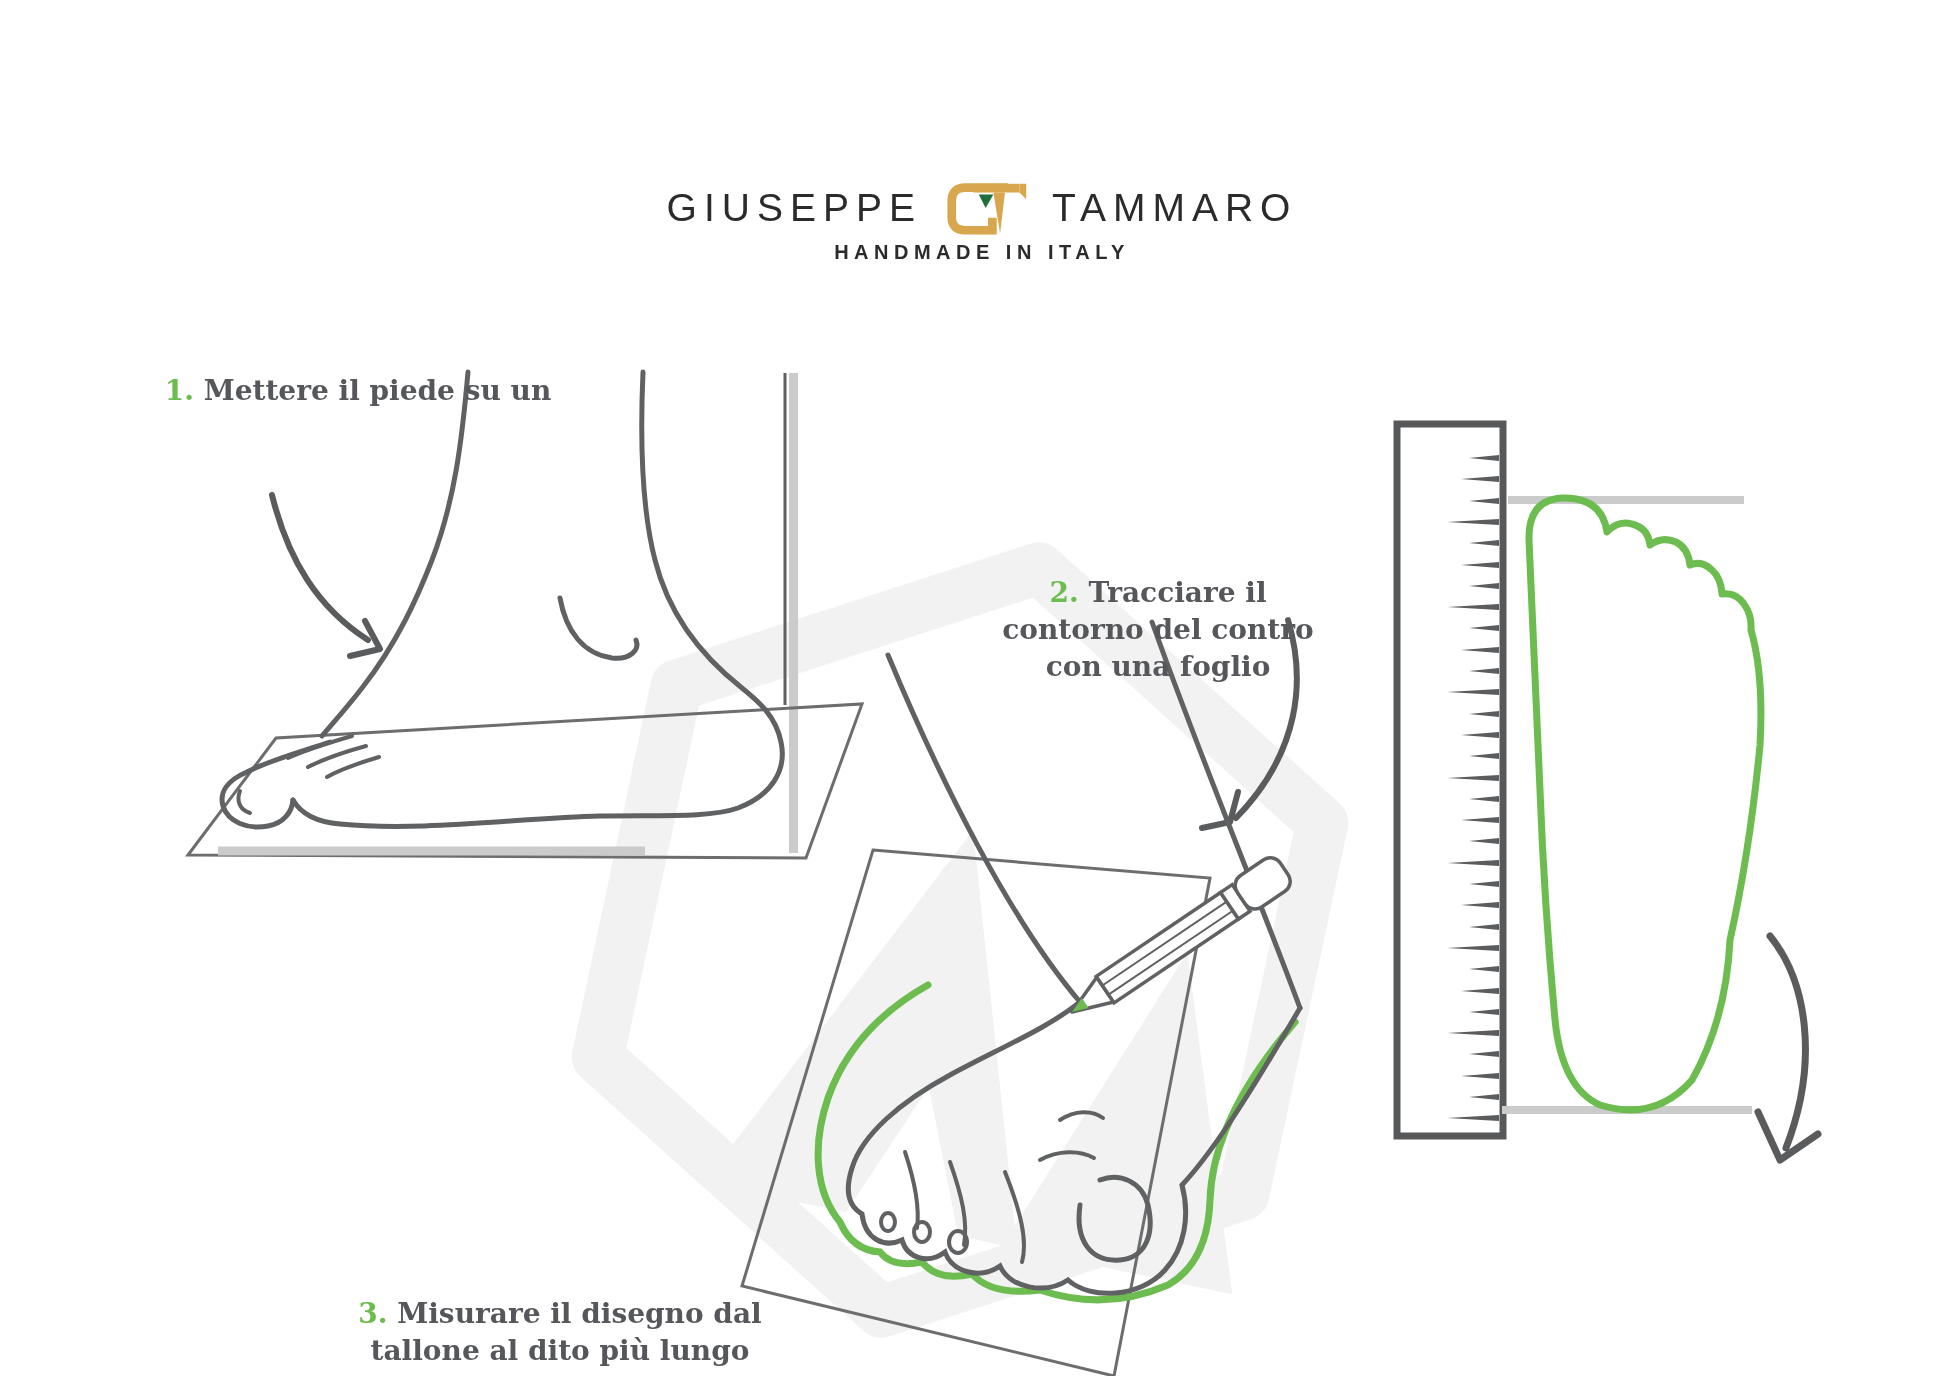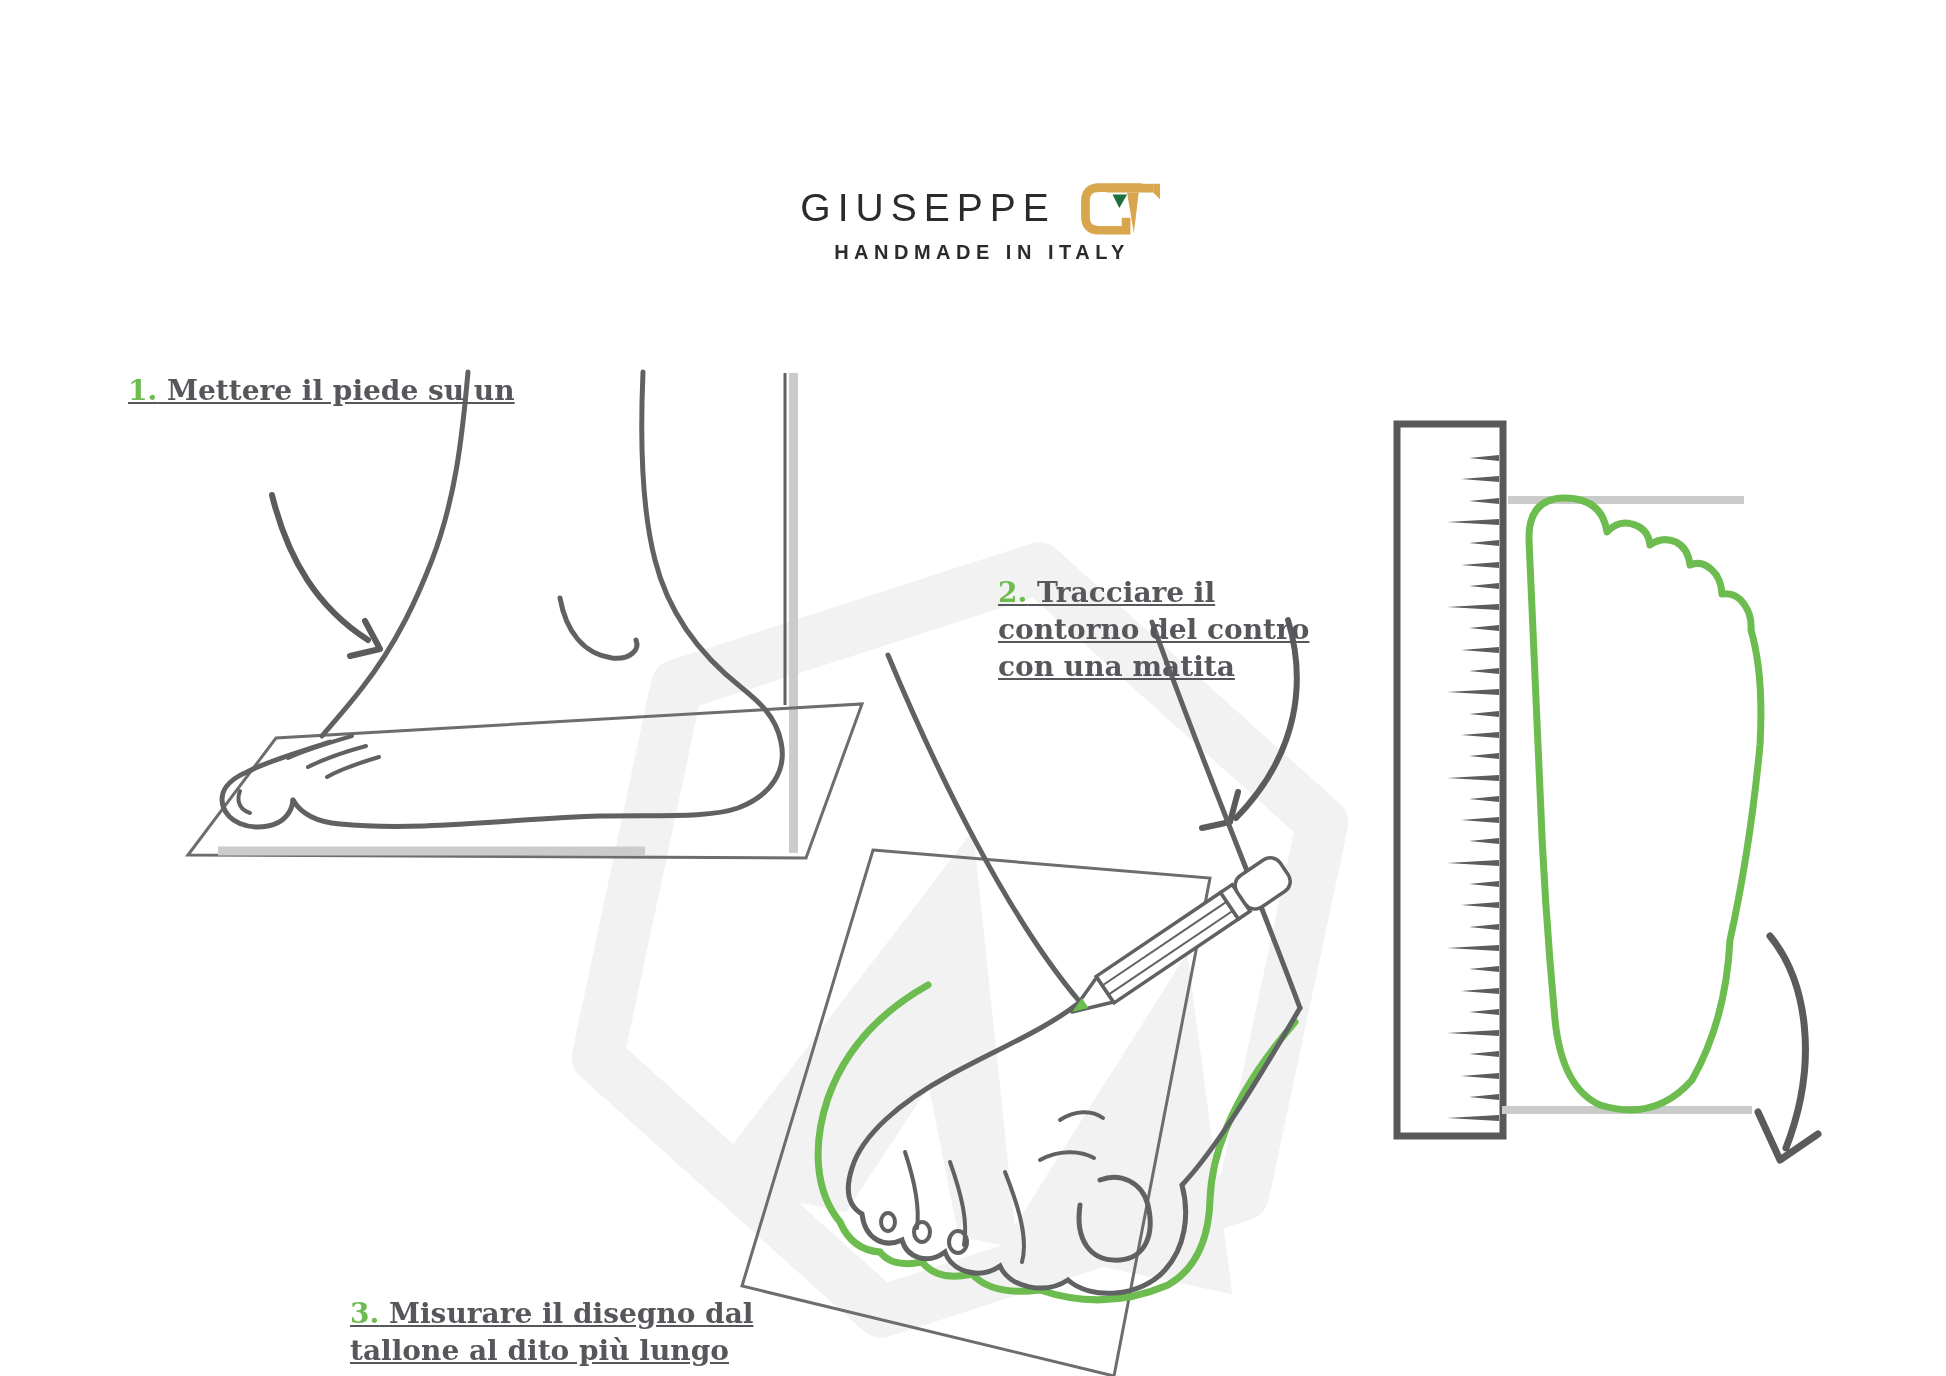--- a/index.html
+++ b/index.html
@@ -8,22 +8,22 @@
   
   #logo-row{position:absolute;top:176px;left:50%;margin-left:9px;transform:translateX(-50%);
     display:flex;align-items:center;gap:22px;height:64px;}
   .brand{font-family:"Liberation Sans",sans-serif;font-size:39px;font-weight:400;
     letter-spacing:7px;color:#2b2b2b;white-space:nowrap;}
   #tagline{position:absolute;top:241px;left:50%;margin-left:9px;transform:translateX(-50%);
     font-family:"Liberation Sans",sans-serif;font-size:20px;font-weight:700;
     letter-spacing:5.5px;color:#2b2b2b;white-space:nowrap;}
 
   
-  .step{position:absolute;text-align:left;font-family:"DejaVu Serif","Liberation Serif",serif;
-    font-weight:bold;color:#55575a;font-size:28px;line-height:37px;text-decoration:underline;}
+  .step{position:absolute;text-align:center;font-family:"DejaVu Serif","Liberation Serif",serif;
+    font-weight:bold;color:#55575a;font-size:28px;line-height:37px;}
   .step .num{color:#6cbc4f;}
   #step1{top:372px;left:128px;width:460px;}
   #step2{top:501px;left:998px;width:320px;margin-top:36px;}
   #step3{top:1111px;left:350px;width:420px;}
 
   .illo{position:absolute;}
   #watermark{position:absolute;left:540px;top:470px;z-index:0;}
   #illo1{left:140px;top:360px;z-index:2;}
   #illo2{left:590px;top:600px;z-index:3;}
   #illo3{left:1380px;top:410px;z-index:2;}
@@ -141,33 +141,34 @@
 
   <div id="logo-row">
     <span class="brand">GIUSEPPE</span>
     <svg width="86" height="60" viewBox="0 0 88 62">
       <path d="M66,10 L22,10 Q8,10 8,24 L8,40 Q8,54 22,54 L50,54 L50,41" fill="none" stroke="#d7a64d" stroke-width="9"></path>
       <rect x="30" y="6" width="48" height="9" fill="#d7a64d"></rect>
       <polygon points="78,6 85,6 85,22 78,15" fill="#d7a64d"></polygon>
       <polygon points="51,15 63,15 58,57" fill="#d7a64d"></polygon>
       <polygon points="36,17 51,17 43,31" fill="#1e6f3d"></polygon>
     </svg>
+    <span class="brand">TAMMARO</span>
   </div>
   <div id="tagline">HANDMADE IN ITALY</div>
 
   <div id="step1" class="step cap">
     <span class="num">1.</span>
     <span>Mettere il piede su un</span>
   </div>
 
   <div id="step2" class="step cap">
     <span class="num">2.</span>
     <span>Tracciare il</span>
     <div>contorno del contro</div>
-    <div>con una matita</div>
+    <div>con una foglio</div>
   </div>
 
   <div id="step3" class="step cap">
     <span class="num">3.</span>
     <span>Misurare il disegno dal</span>
     <div>tallone al dito più lungo</div>
   </div>
 
 </div>
 

